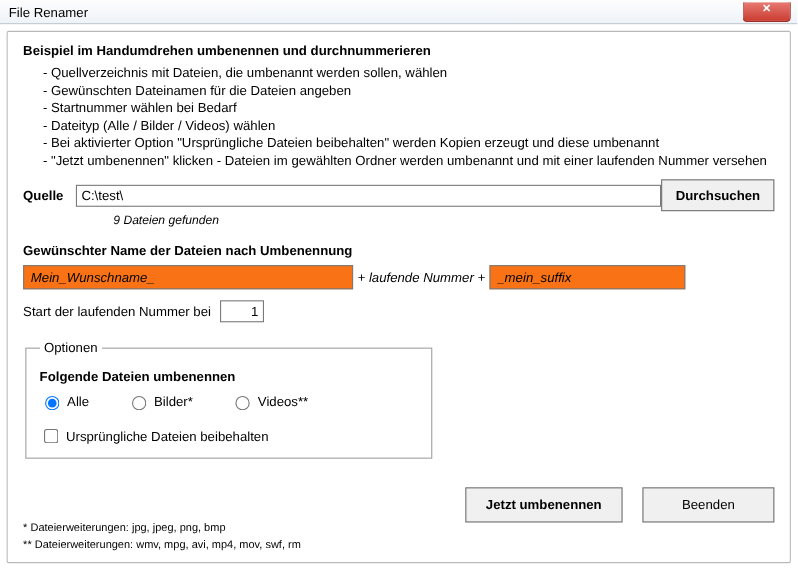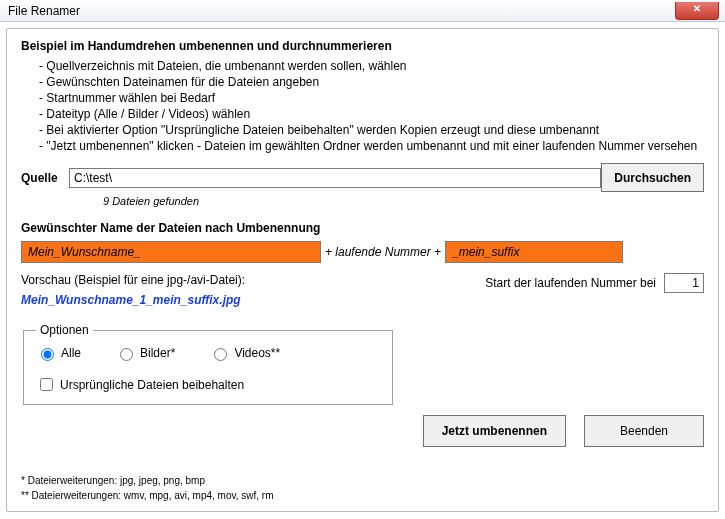--- a/index.html
+++ b/index.html
@@ -100,21 +100,21 @@
     width: 370px;
   }
   fieldset.options legend { padding: 0 4px; }
   .opt-title { font-weight: bold; margin: 4px 0 8px 0; }
   .radios { display: flex; gap: 34px; align-items: center; margin-bottom: 14px; }
   .radios label, .chk-row label { display: flex; align-items: center; gap: 4px; cursor: pointer; }
   .chk-row { margin-top: 4px; }
   .action-row {
     position: absolute;
     right: 14px;
-    bottom: 64px;
+    bottom: 36px;
     display: flex;
     gap: 18px;
   }
   .action-row .btn { height: 32px; padding: 0 18px; }
   .footnotes { position: absolute; left: 14px; bottom: 8px; font-size: 10px; line-height: 1.5; }
 </style>
 </head>
 <body>
 
 <div class="titlebar">
@@ -142,32 +142,29 @@
   <div class="found-note">9 Dateien gefunden</div>
 
   <div class="sec2-title">Gewünschter Name der Dateien nach Umbenennung</div>
   <div class="name-row">
     <input class="yellow-input prefix" type="text" value="Mein_Wunschname_" style="">
     <span class="plus-text">+ laufende Nummer +</span>
     <input class="yellow-input suffix" type="text" value="_mein_suffix" style="">
   </div>
 
   <div class="preview-row">
-    <div class="preview-left">
-      <div class="preview-label">Vorschau (Beispiel für eine jpg-/avi-Datei):</div>
-      <div class="preview-value">Mein_Wunschname_1_mein_suffix.jpg</div>
-    </div>
     <div class="start-row">
       <span>Start der laufenden Nummer bei</span>
       <input class="start-input" type="text" value="1" style="">
     </div>
   </div>
 
   <fieldset class="options">
     <legend>Optionen</legend>
+    <div class="opt-title">Folgende Dateien umbenennen</div>
     <div class="radios">
       <label>
         <input type="radio" name="ftype" checked="" style="">
         <span>Alle</span>
       </label>
       <label>
         <input type="radio" name="ftype" style="">
         <span>Bilder*</span>
       </label>
       <label>

